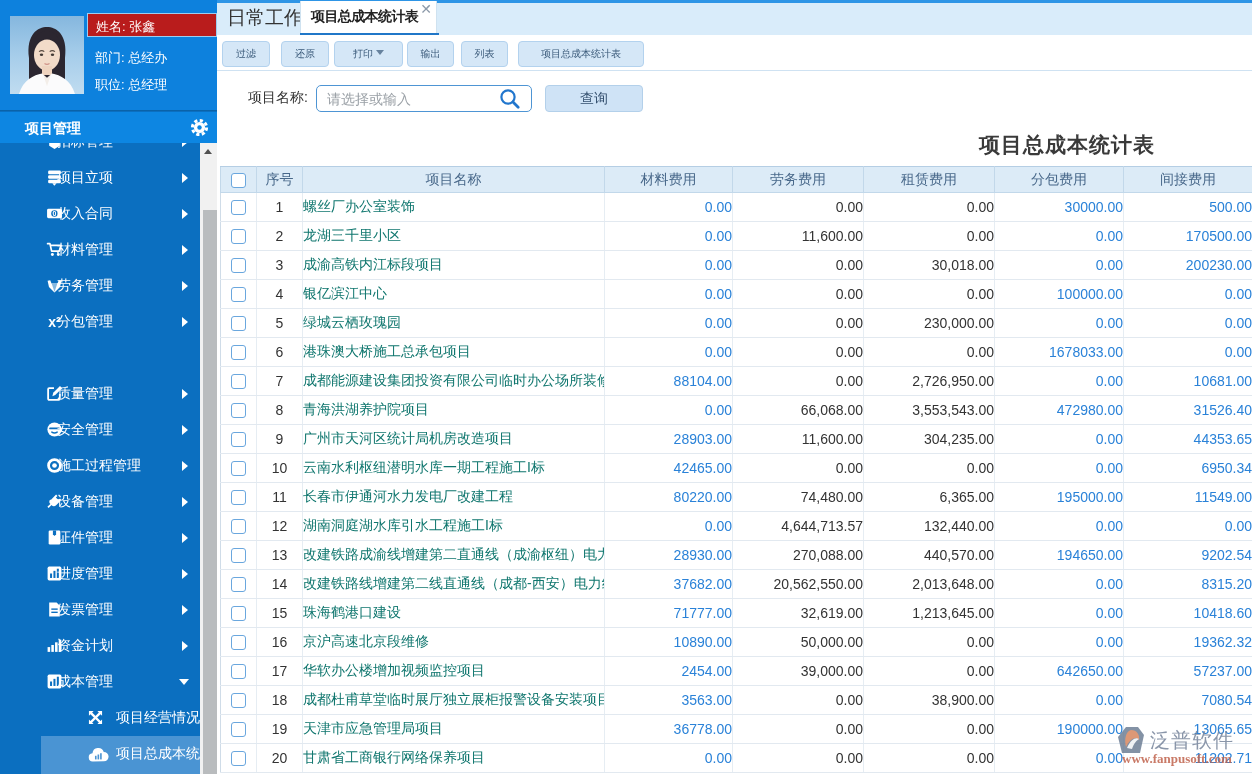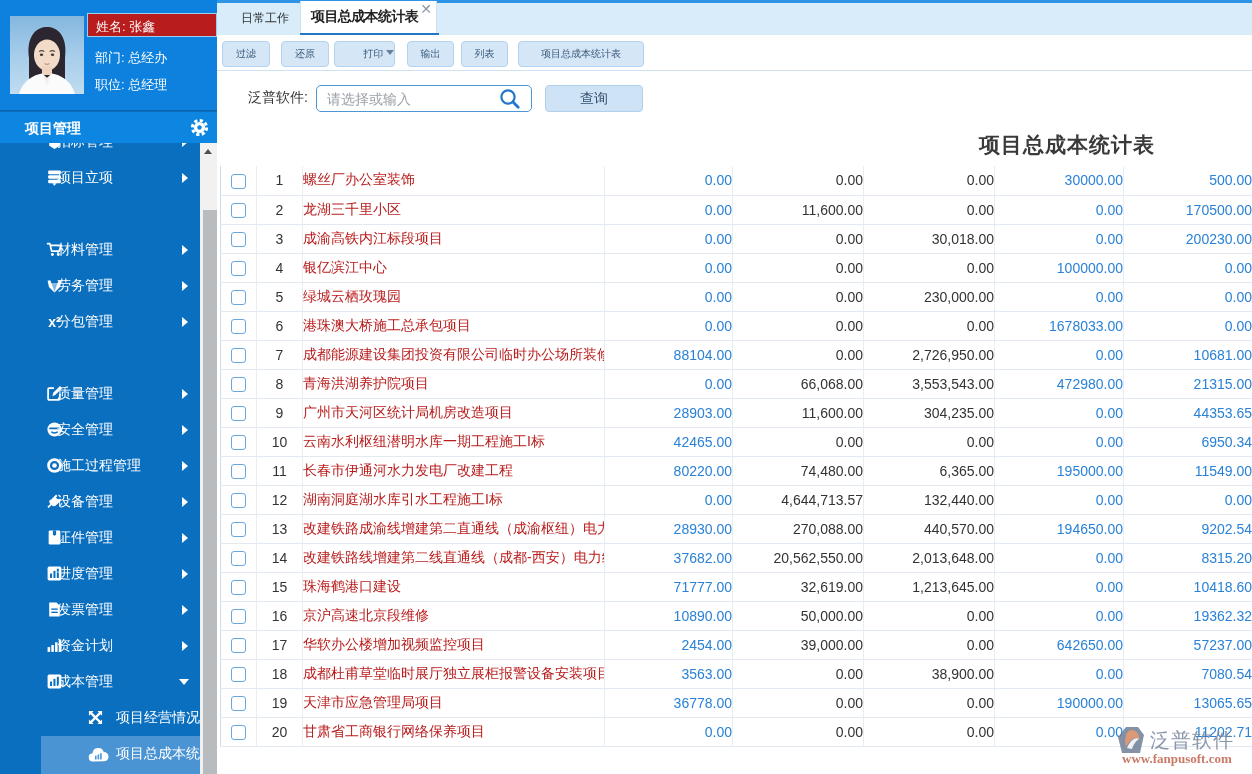--- a/index.html
+++ b/index.html
@@ -25,21 +25,21 @@
 .smi .sit { position:absolute; left:75px; top:9px; color:#fff; font-size:14px; white-space:nowrap; }
 #sb { position:absolute; left:200px; top:143px; width:17px; height:631px; background:#f1f1f1; }
 #sb .btn { position:absolute; left:0; top:0; width:17px; height:17px; background:#f1f1f1; }
 #sb .btn:after { content:""; position:absolute; left:4px; top:6px; border-bottom:5px solid #505050; border-left:4.5px solid transparent; border-right:4.5px solid transparent; }
 #sb .thumb { position:absolute; left:3px; top:67px; width:14px; height:564px; background:#b9bcbe; }
 
 
 #main { position:absolute; left:217px; top:0; width:1035px; height:774px; background:#fff; }
 #tabbar { position:absolute; left:0; top:0; width:1035px; height:35px; background:#d9ecfa; }
 #tstrip { position:absolute; left:0; top:0; width:1035px; height:3px; background:#2e95e6; }
-#tab1 { position:absolute; left:0; top:3px; width:96px; height:31px; line-height:30px; text-align:center; color:#333; font-size:12px; }
+#tab1 { position:absolute; left:0; top:3px; width:96px; height:31px; line-height:30px; text-align:center; color:#333; font-size:19px; }
 #tab2 { position:absolute; left:83px; top:1px; width:137px; height:34px; background:#fff; border-left:1px solid #cfe2f0; border-right:1px solid #cfe2f0; }
 #tab2 .tt { position:absolute; left:10px; top:7px; font-size:14px; font-weight:bold; color:#222; white-space:nowrap; letter-spacing:-0.6px; }
 #tab2 .tx { position:absolute; right:4px; top:0px; color:#8a98a8; font-size:14px; }
 #tab2 .ul { position:absolute; left:-1px; bottom:0; width:139px; height:2.5px; background:#2077c8; }
 #toolbar { position:absolute; left:0; top:35px; width:1035px; height:36px; background:#fff; border-bottom:1px solid #cfe2f2; }
 .tbtn { position:absolute; top:6px; height:26px; background:#d5e7f7; border:1px solid #b3d2ee; border-radius:4px; color:#3a5a7a; font-size:10px; line-height:24px; text-align:center; }
 #srow { position:absolute; left:0; top:71px; width:1035px; height:51px; background:#fff; }
 #slabel { position:absolute; left:31px; top:18px; font-size:14px; color:#333; }
 #sinput { position:absolute; left:99px; top:14px; width:216px; height:27px; border:1px solid #4e95d4; border-radius:5px; background:#fff; }
 #sinput .ph { position:absolute; left:10px; top:5px; color:#9aa0a6; font-size:14px; }
@@ -51,21 +51,21 @@
 #tbl { position:absolute; left:3px; top:166px; border-collapse:collapse; table-layout:fixed; width:1032px; }
 #tbl col.w-cb { width:36px; } #tbl col.w-no { width:46px; } #tbl col.w-name { width:302px; }
 #tbl col.w-m1 { width:128px; } #tbl col.w-m2 { width:131px; } #tbl col.w-m3 { width:131px; }
 #tbl col.w-m4 { width:129px; } #tbl col.w-m5 { width:129px; }
 #tbl th { background:#dcebf7; color:#48688a; font-weight:normal; font-size:14px; height:26px; border:1px solid #c2d8ea; border-top:1px solid #b5cee4; }
 #tbl td { height:29px; border-right:1px solid #e6edf3; border-bottom:1px solid #e2e9f0; font-size:14px; overflow:hidden; white-space:nowrap; padding:0; }
 #tbl td:first-child { border-left:1px solid #cfdce8; }
 .c-cb, .c-no { text-align:center; }
 .c-no { color:#333; }
 .c-name { padding-left:8px; }
-.lnk { color:#b91c1c; }
+.lnk { color:#0f766e; }
 .c-m { text-align:right; padding-right:8px; }
 .blue { color:#2a82d8; }
 .dark { color:#333; }
 .cb { display:inline-block; width:15px; height:15px; border:1px solid #6aa7de; border-radius:3px; background:#fff; vertical-align:middle; }
 
 
 #wm { position:absolute; left:901px; top:725px; width:134px; height:49px; opacity:0.85; }
 #wm .t1 { position:absolute; left:32px; top:2px; font-size:20px; color:#76849b; letter-spacing:1px; white-space:nowrap; }
 #wm .t2 { position:absolute; left:4px; top:26px; font-size:13px; font-weight:bold; color:#c0634d; font-family:"Liberation Serif",serif; white-space:nowrap; }
 </style></head>
@@ -124,20 +124,31 @@
             <svg width="16" height="16" viewBox="0 0 16 16">
               <rect x="2" y="1.5" width="12" height="3.4" rx="1.2" fill="#fff"></rect>
               <rect x="2" y="5.8" width="12" height="3.4" rx="1.2" fill="#fff"></rect>
               <rect x="2" y="10.1" width="12" height="3.4" rx="1.2" fill="#fff"></rect>
               <path d="M6 13.5h4l-2.2 2.2z" fill="#fff"></path>
             </svg>
           </span>
           <span class="mit">项目立项</span>
           <span class="arr"></span>
         </div>
+<div class="mi" style="top:53px">
+          <span class="mic">
+            <svg width="16" height="16" viewBox="0 0 16 16">
+              <rect x="1" y="3.5" width="14" height="9" rx="1.4" fill="#fff"></rect>
+              <circle cx="8" cy="8" r="3.1" fill="#0b6fc0"></circle>
+              <text x="8" y="10.3" font-size="6.5" font-family="Liberation Sans" font-weight="bold" fill="#fff" text-anchor="middle">0</text>
+            </svg>
+          </span>
+          <span class="mit">收入合同</span>
+          <span class="arr"></span>
+        </div>
 <div class="mi" style="top:89px">
           <span class="mic">
             <svg width="16" height="16" viewBox="0 0 16 16">
               <path d="M1.5 2.5h2.2l1.6 7h7.2l1.7-5.3H4.6" fill="none" stroke="#fff" stroke-width="1.6" stroke-linecap="round" stroke-linejoin="round"></path>
               <circle cx="6" cy="12.6" r="1.4" fill="#fff"></circle>
               <circle cx="11.6" cy="12.6" r="1.4" fill="#fff"></circle>
             </svg>
           </span>
           <span class="mit">材料管理</span>
           <span class="arr"></span>
@@ -287,27 +298,27 @@
     <div id="tab1">日常工作</div>
     <div id="tab2">
           <span class="tt">项目总成本统计表</span>
           <span class="tx">✕</span>
           <span class="ul"></span>
         </div>
   </div>
   <div id="toolbar">
     <div class="tbtn" style="left:5px; width:48px;">过滤</div>
     <div class="tbtn" style="left:64px; width:48px;">还原</div>
-    <div class="tbtn" style="left:117px; width:61px;text-align:right;">打印 <span style="display:inline-block;width:0;height:0;border-top:5px solid #66829e;border-left:4.5px solid transparent;border-right:4.5px solid transparent;vertical-align:2px;"></span></div>
+    <div class="tbtn" style="left:117px; width:69px;">打印 <span style="display:inline-block;width:0;height:0;border-top:5px solid #66829e;border-left:4.5px solid transparent;border-right:4.5px solid transparent;vertical-align:2px;"></span></div>
     <div class="tbtn" style="left:190px; width:47px;">输出</div>
     <div class="tbtn" style="left:244px; width:47px;">列表</div>
     <div class="tbtn" style="left:301px; width:126px;">项目总成本统计表</div>
   </div>
   <div id="srow">
-    <div id="slabel">泛普软件:</div>
+    <div id="slabel">项目名称:</div>
     <div id="sinput">
           <span class="ph">请选择或输入</span>
       <svg width="24" height="24" viewBox="0 0 24 24" style="right:9px;top:1px;">
             <circle cx="10" cy="10" r="6.6" fill="none" stroke="#2176cd" stroke-width="2.2"></circle>
             <line x1="15" y1="15" x2="20.2" y2="20.2" stroke="#2176cd" stroke-width="2.8" stroke-linecap="round"></line>
           </svg>
     </div>
     <div id="qbtn">查询</div>
   </div>
   <div id="title">项目总成本统计表</div>
@@ -317,20 +328,30 @@
           <col class="w-cb">
           <col class="w-no">
           <col class="w-name">
           <col class="w-m1">
           <col class="w-m2">
           <col class="w-m3">
           <col class="w-m4">
           <col class="w-m5">
         </colgroup>
     <tbody>
+          <tr>
+            <th><span class="cb"></span></th>
+            <th>序号</th>
+            <th>项目名称</th>
+            <th>材料费用</th>
+            <th>劳务费用</th>
+            <th>租赁费用</th>
+            <th>分包费用</th>
+            <th>间接费用</th>
+          </tr>
 <tr>
 <td class="c-cb"><span class="cb"></span></td>
 <td class="c-no">1</td>
 <td class="c-name"><span class="lnk">螺丝厂办公室装饰</span></td>
 <td class="c-m blue">0.00</td>
 <td class="c-m dark">0.00</td>
 <td class="c-m dark">0.00</td>
 <td class="c-m blue">30000.00</td>
 <td class="c-m blue">500.00</td>
 </tr>
@@ -395,21 +416,21 @@
 <td class="c-m blue">10681.00</td>
 </tr>
 <tr>
 <td class="c-cb"><span class="cb"></span></td>
 <td class="c-no">8</td>
 <td class="c-name"><span class="lnk">青海洪湖养护院项目</span></td>
 <td class="c-m blue">0.00</td>
 <td class="c-m dark">66,068.00</td>
 <td class="c-m dark">3,553,543.00</td>
 <td class="c-m blue">472980.00</td>
-<td class="c-m blue">21315.00</td>
+<td class="c-m blue">31526.40</td>
 </tr>
 <tr>
 <td class="c-cb"><span class="cb"></span></td>
 <td class="c-no">9</td>
 <td class="c-name"><span class="lnk">广州市天河区统计局机房改造项目</span></td>
 <td class="c-m blue">28903.00</td>
 <td class="c-m dark">11,600.00</td>
 <td class="c-m dark">304,235.00</td>
 <td class="c-m blue">0.00</td>
 <td class="c-m blue">44353.65</td>

